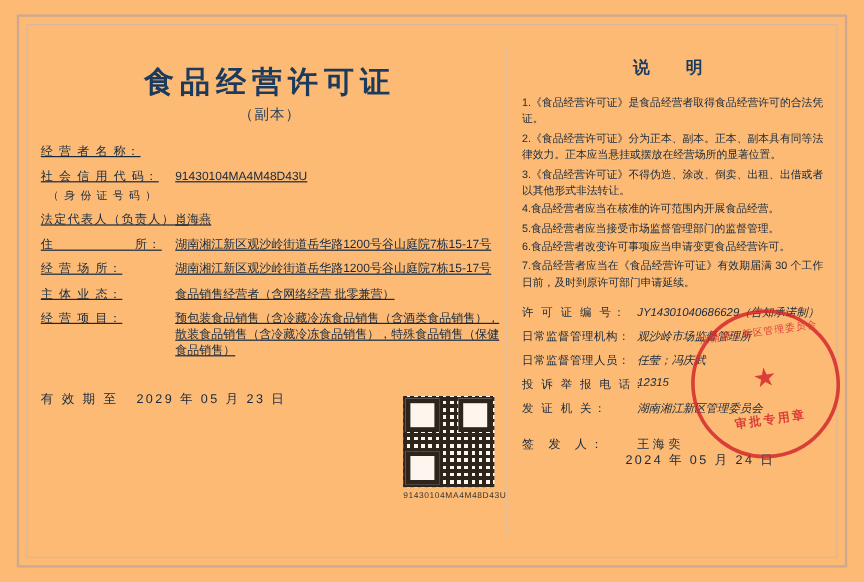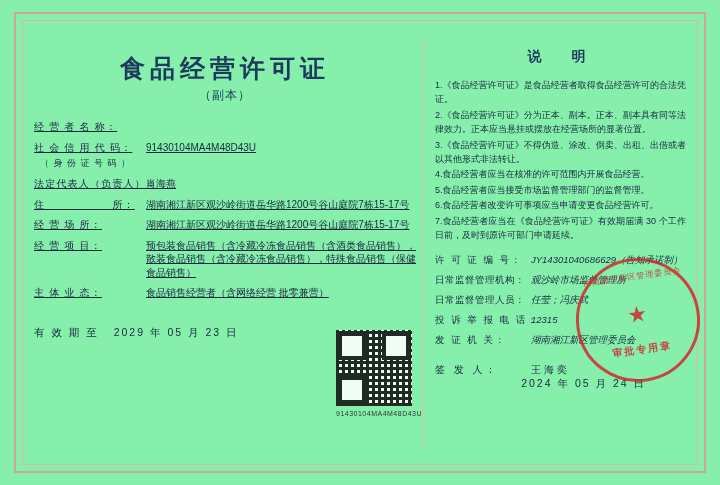--- a/index.html
+++ b/index.html
@@ -10,21 +10,21 @@
     width: 720px;
     height: 485px;
     background: #ffffff;
     font-family: "Liberation Sans", sans-serif;
     overflow: hidden;
   }
   .page {
     position: relative;
     width: 720px;
     height: 485px;
-    background: #86efac;
+    background: #fdba74;
     box-sizing: border-box;
   }
   
   .border-outer {
     position: absolute;
     left: 14px; top: 12px; right: 14px; bottom: 12px;
     border: 2px solid #cfa98f;
     box-sizing: border-box;
   }
   .border-inner {
@@ -149,21 +149,21 @@
   }
   .rfield-label.tight { letter-spacing: 0.5px; }
   .rfield-value { flex: 1; font-style: italic; }
   .sign-line {
     display: flex;
     margin-top: 16px;
     font-size: 10px;
     letter-spacing: 3px;
     color: #16293f;
   }
-  .sign-label { width: 96px; flex: none; }
+  .sign-label { width: 96px; flex: none; font-family: Liberation Mono, monospace; }
   .date-line {
     font-size: 10.5px;
     letter-spacing: 2px;
     color: #16293f;
     text-align: right;
     padding-right: 40px;
   }
   
   .seal {
     position: absolute;
@@ -272,27 +272,27 @@
         <div class="field-label tight">住　　　　　　所：</div>
         <div class="field-value">湖南湘江新区观沙岭街道岳华路1200号谷山庭院7栋15-17号</div>
       </div>
 
       <div class="field">
         <div class="field-label tight">经 营 场 所：</div>
         <div class="field-value">湖南湘江新区观沙岭街道岳华路1200号谷山庭院7栋15-17号</div>
       </div>
 
       <div class="field">
+        <div class="field-label tight">主 体 业 态：</div>
+        <div class="field-value">食品销售经营者（含网络经营 批零兼营）</div>
+      </div>
+
+      <div class="field">
         <div class="field-label tight">经 营 项 目：</div>
         <div class="field-value">预包装食品销售（含冷藏冷冻食品销售（含酒类食品销售），散装食品销售（含冷藏冷冻食品销售），特殊食品销售（保健食品销售）</div>
-      </div>
-
-      <div class="field">
-        <div class="field-label tight">主 体 业 态：</div>
-        <div class="field-value">食品销售经营者（含网络经营 批零兼营）</div>
       </div>
 
       <div class="valid-line">
         <span>有 效 期 至</span>
         <span style="margin-left:10px">2029 年 05 月 23 日</span>
       </div>
     </div>
 
     <div class="divider"></div>
 

